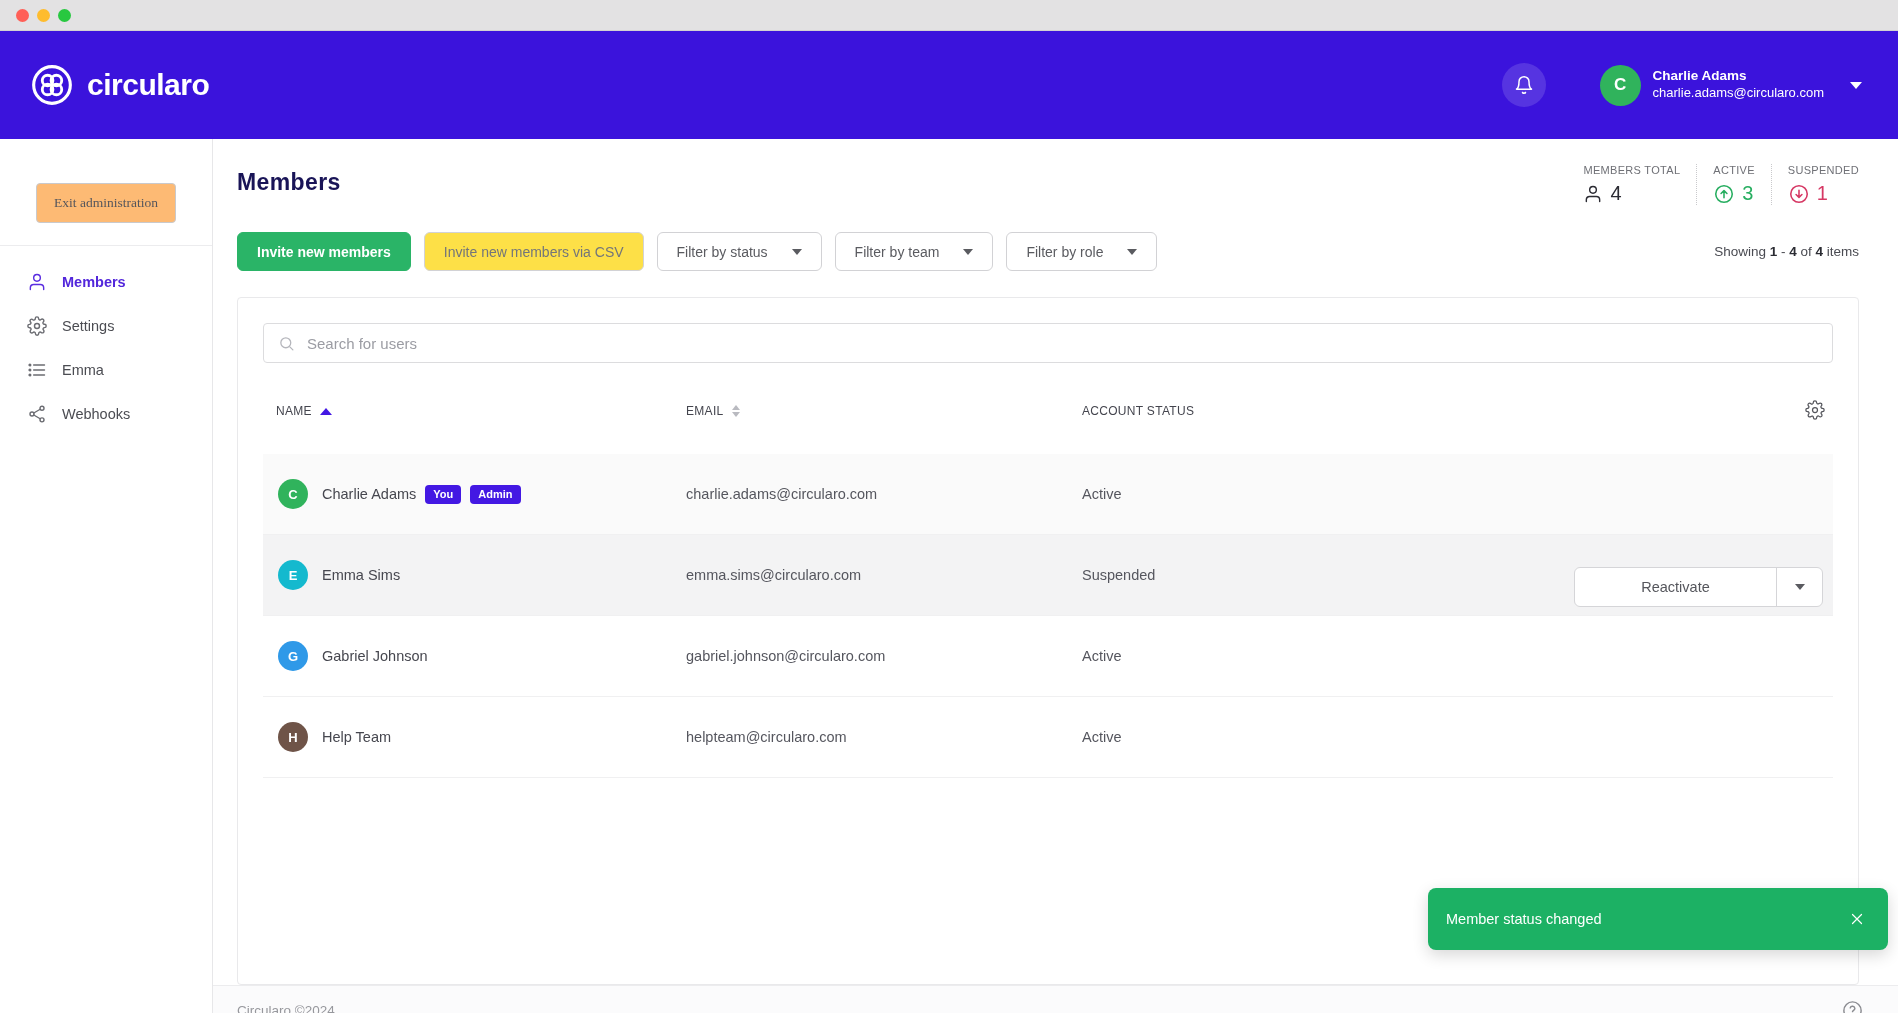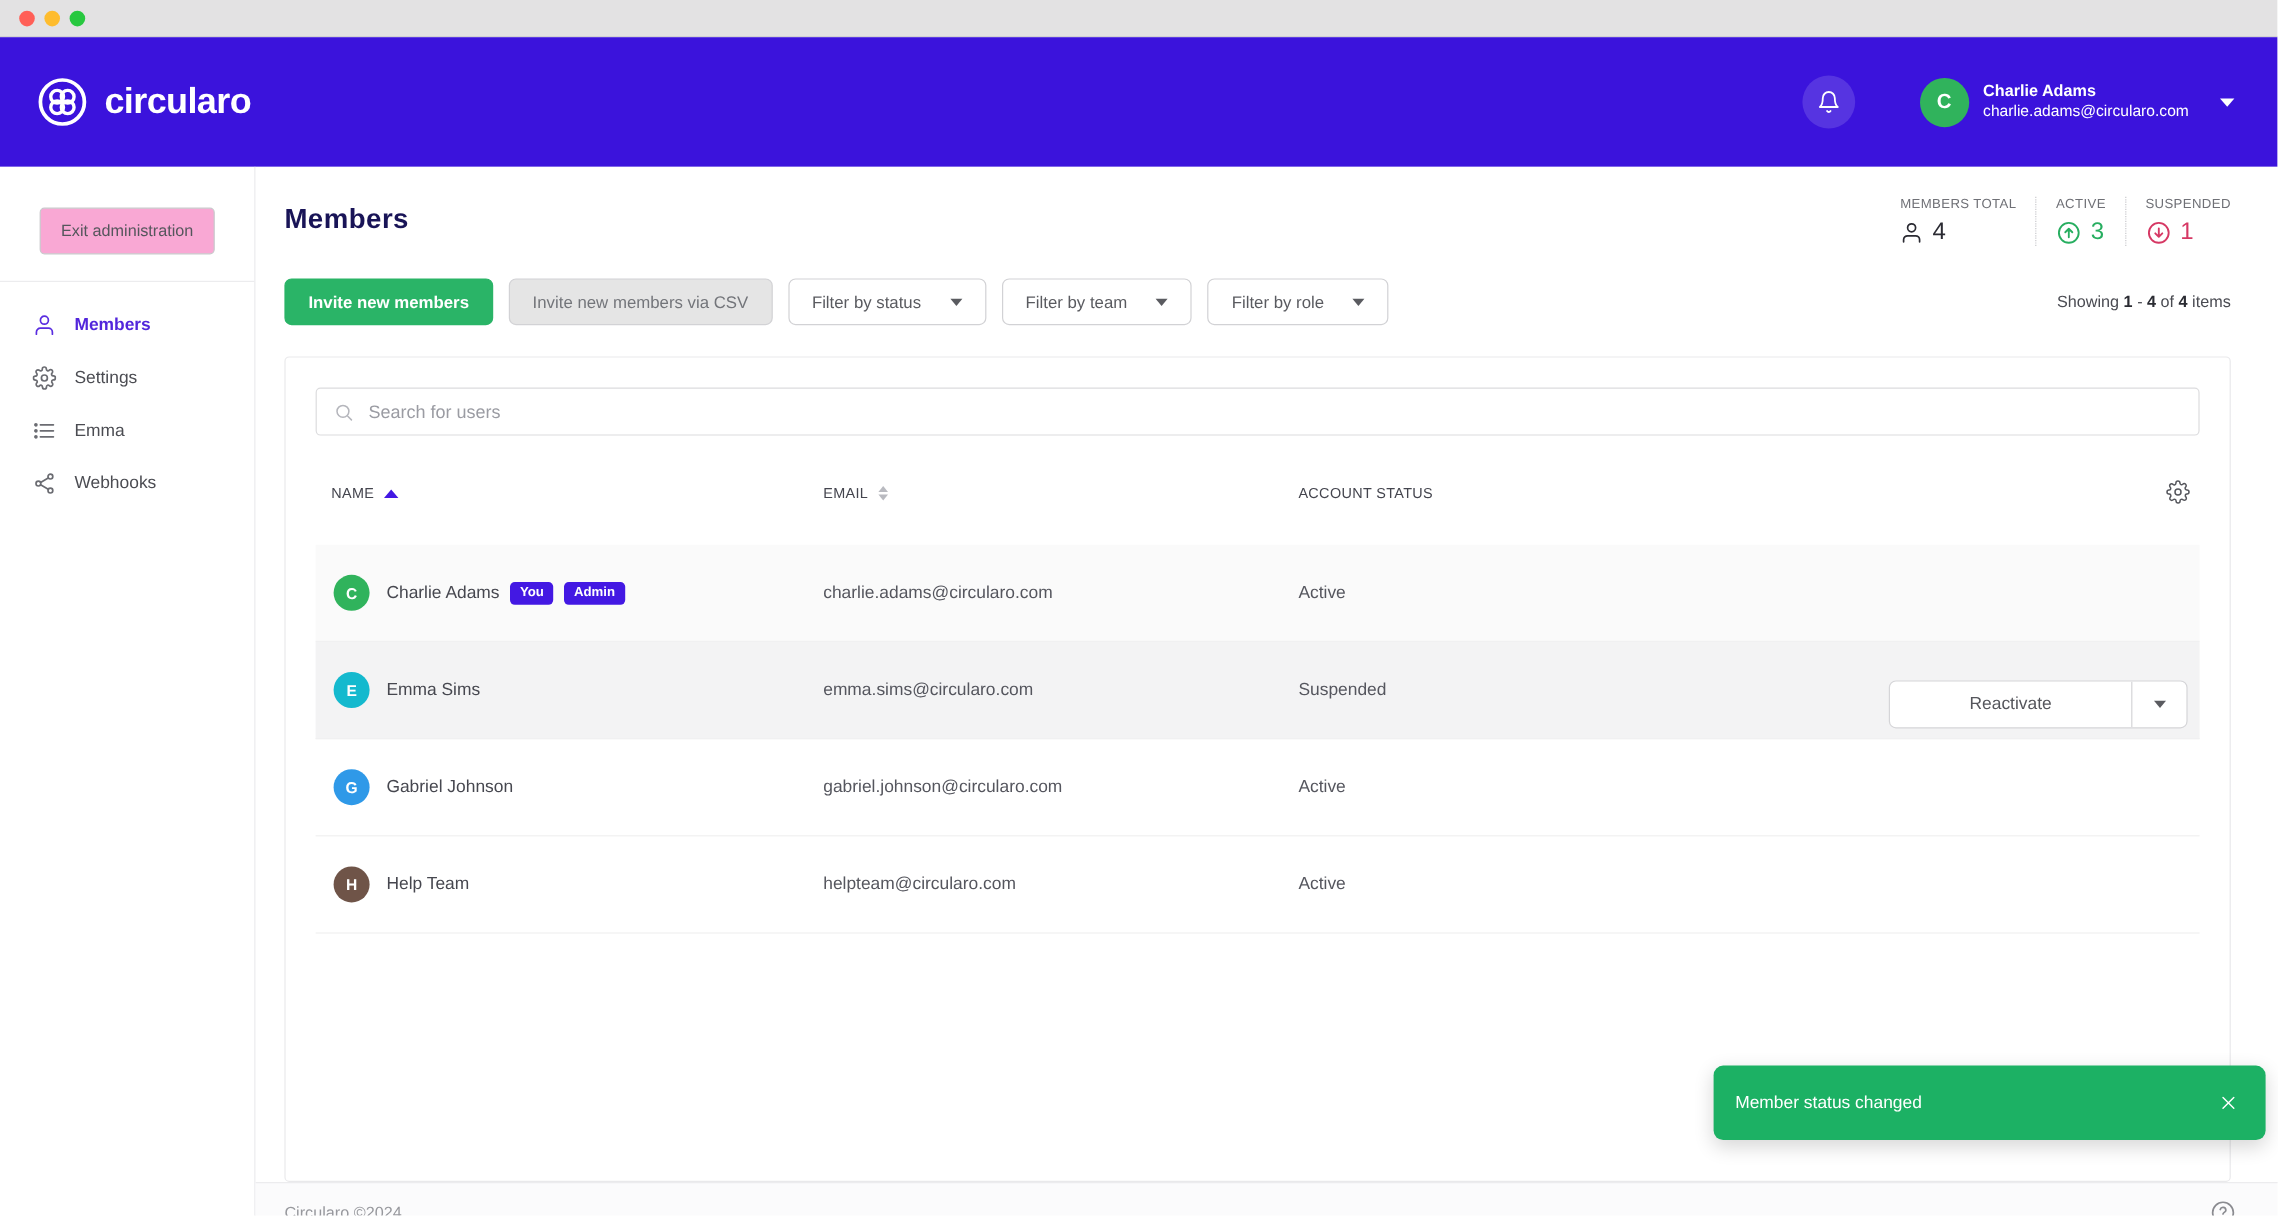--- a/index.html
+++ b/index.html
@@ -28,21 +28,21 @@
   .user-meta { display:flex; flex-direction:column; line-height:1.25; }
   .user-name { font-size:13.5px; font-weight:700; }
   .user-email { font-size:13px; font-weight:400; }
   .chev { width:0; height:0; border-left:6px solid transparent; border-right:6px solid transparent; border-top:7px solid #fff; margin-left:14px; }
 
   
   .shell { display:flex; height:896px; }
 
   
   .sidebar { width:213px; background:#fff; border-right:1px solid #e7e7e9; flex-shrink:0; display:flex; flex-direction:column; }
-  .exit-btn { margin:34px auto 0; padding:11px 17px; font-size:13.5px; color:#55565c; background:#f9a8d4; border:1px solid #c9c9cc; border-radius:4px; cursor:pointer; font-family:Liberation Sans, sans-serif; }
+  .exit-btn { margin:44px auto 0; padding:11px 17px; font-size:13.5px; color:#55565c; background:#fdba74; border:1px solid #c9c9cc; border-radius:4px; cursor:pointer; font-family:Liberation Serif, serif; }
   .side-divider { border-top:1px solid #ececee; margin-top:22px; }
   .nav { margin-top:14px; }
   .nav-item { display:flex; align-items:center; height:44px; padding-left:27px; cursor:pointer; color:#4b4c52; }
   .nav-item svg { width:20px; height:20px; stroke:#6b6c72; fill:none; stroke-width:1.7; stroke-linecap:round; stroke-linejoin:round; flex-shrink:0; }
   .nav-item .nav-label { margin-left:15px; font-size:14.5px; }
   .nav-item.active { color:#5226db; font-weight:700; }
   .nav-item.active svg { stroke:#5a2de0; }
 
   
   .main { flex:1; display:flex; flex-direction:column; background:#fff; position:relative; }
@@ -54,21 +54,21 @@
   .stat + .stat { border-left:1px dotted #c9c9cc; }
   .stat:last-child { padding-right:0; }
   .stat-label { font-size:11px; color:#6f7076; letter-spacing:0.3px; white-space:nowrap; }
   .stat-value { display:flex; align-items:center; gap:7px; margin-top:6px; font-size:20px; color:#2b2b33; }
   .stat-value svg { width:22px; height:22px; fill:none; stroke-width:1.7; stroke-linecap:round; stroke-linejoin:round; }
   .stat-person svg { stroke:#2b2b33; width:20px; height:20px; }
 
   .toolbar { display:flex; align-items:center; gap:13px; padding:0 46px 0 24px; margin-top:27px; }
   .btn { height:39px; border-radius:6px; font-size:14px; font-family:inherit; cursor:pointer; display:inline-flex; align-items:center; padding:0 19px;text-align:center; }
   .btn-green { background:#2ab467; border:1px solid #2ab467; color:#fff; font-weight:700; }
-  .btn-outline { background:#e5e5e5; border:1px solid #d2d2d5; color:#73757a; }
+  .btn-outline { background:#fde047; border:1px solid #d2d2d5; color:#73757a; }
   .btn-filter { background:#fff; border:1px solid #d2d2d5; color:#5a5b60; gap:24px; }
   .caret-down { width:0; height:0; border-left:5px solid transparent; border-right:5px solid transparent; border-top:6px solid #5a5b60; }
   .showing { margin-left:auto; font-size:13.5px; color:#4a4b52; white-space:pre; }
   .showing b { color:#2b2c33; }
 
   
   .card { margin:26px 46px 0 24px; border:1px solid #e9e9eb; border-radius:4px; flex:1; background:#fff; padding:25px 25px 0; overflow:hidden; }
   .search-box { height:40px; border:1px solid #dcdcde; border-radius:4px; display:flex; align-items:center; padding:0 14px; gap:12px; }
   .search-box svg { width:17px; height:17px; stroke:#b5b6bc; fill:none; stroke-width:1.8; stroke-linecap:round; flex-shrink:0; }
   .search-input { border:none; outline:none; flex:1; font-size:15px; font-family:inherit; color:#4b4c52; background:transparent; }

